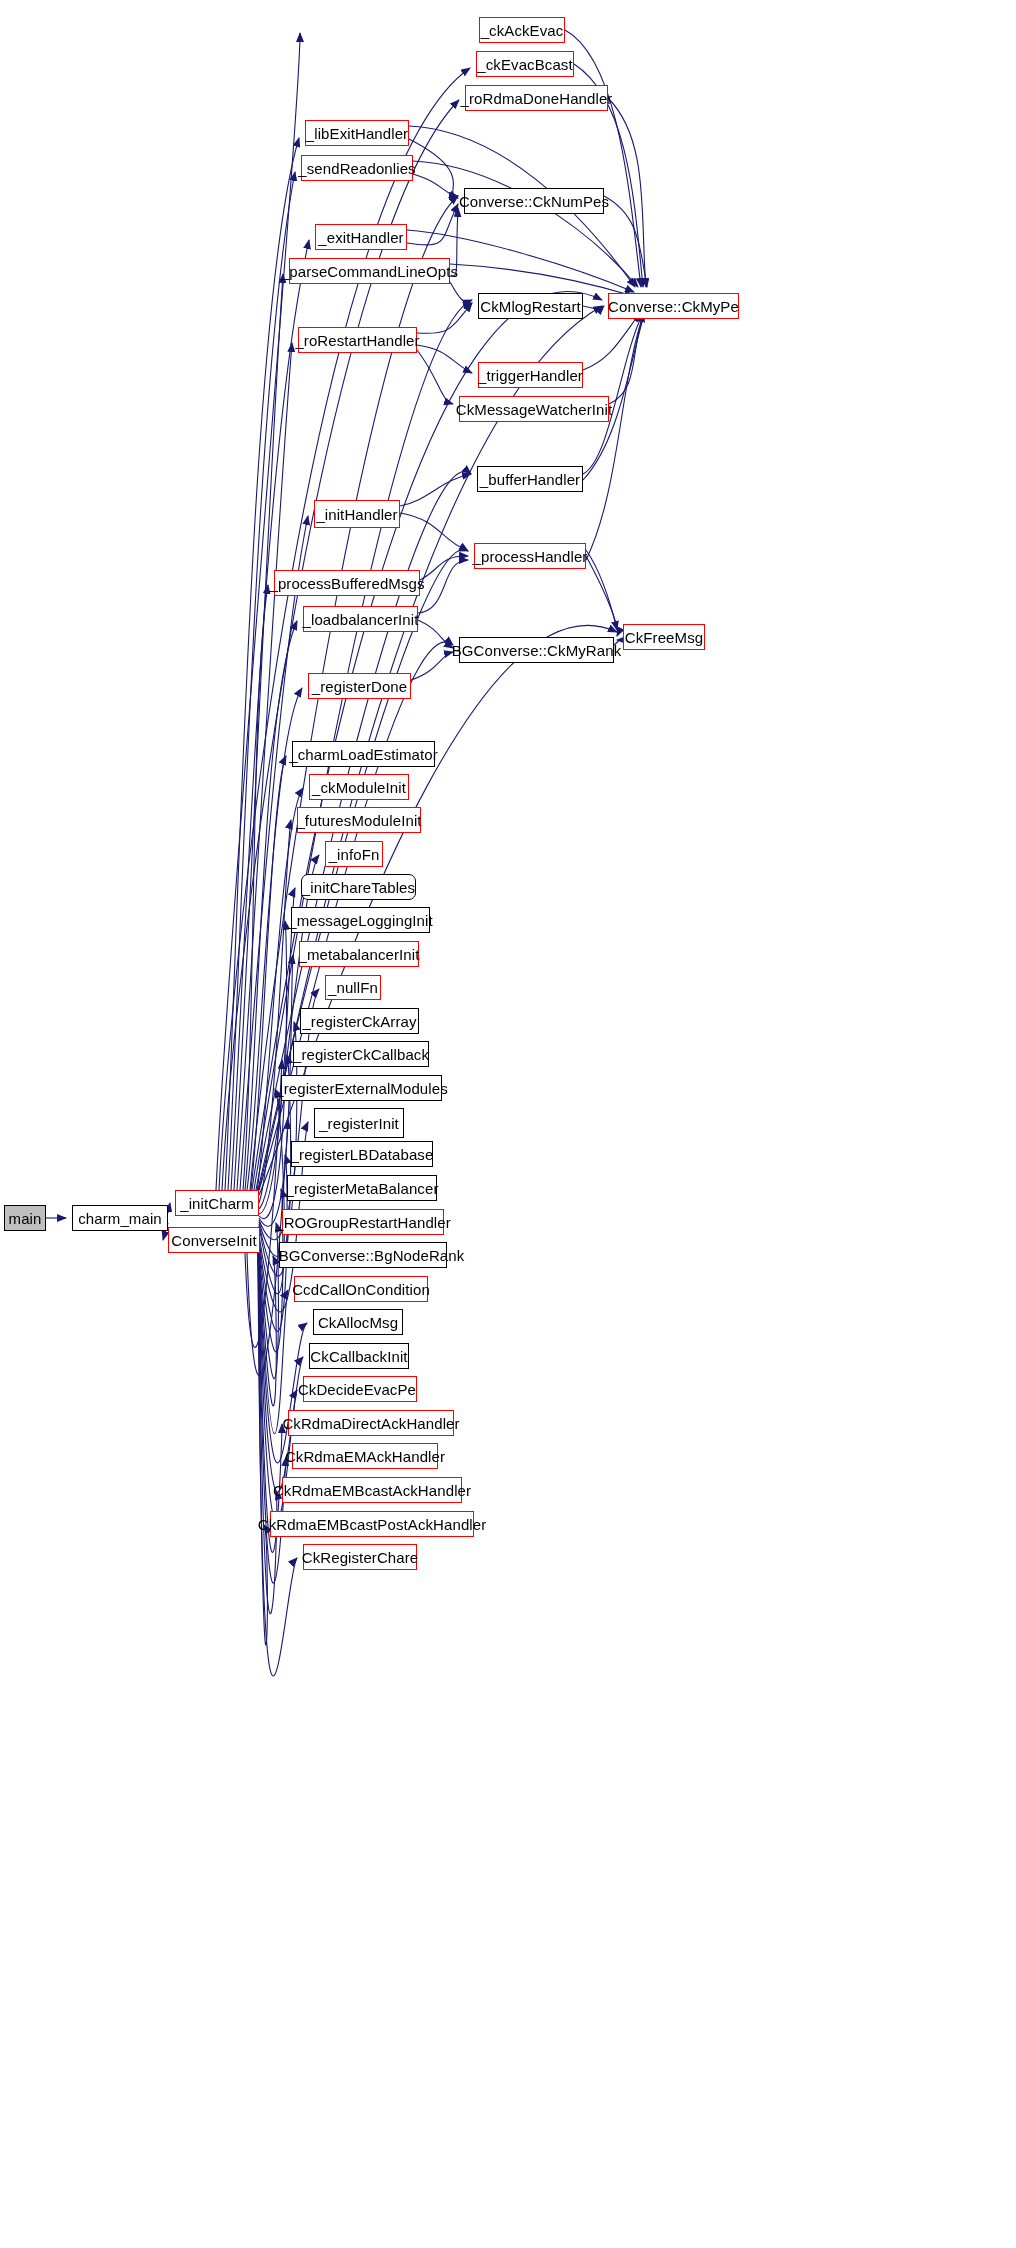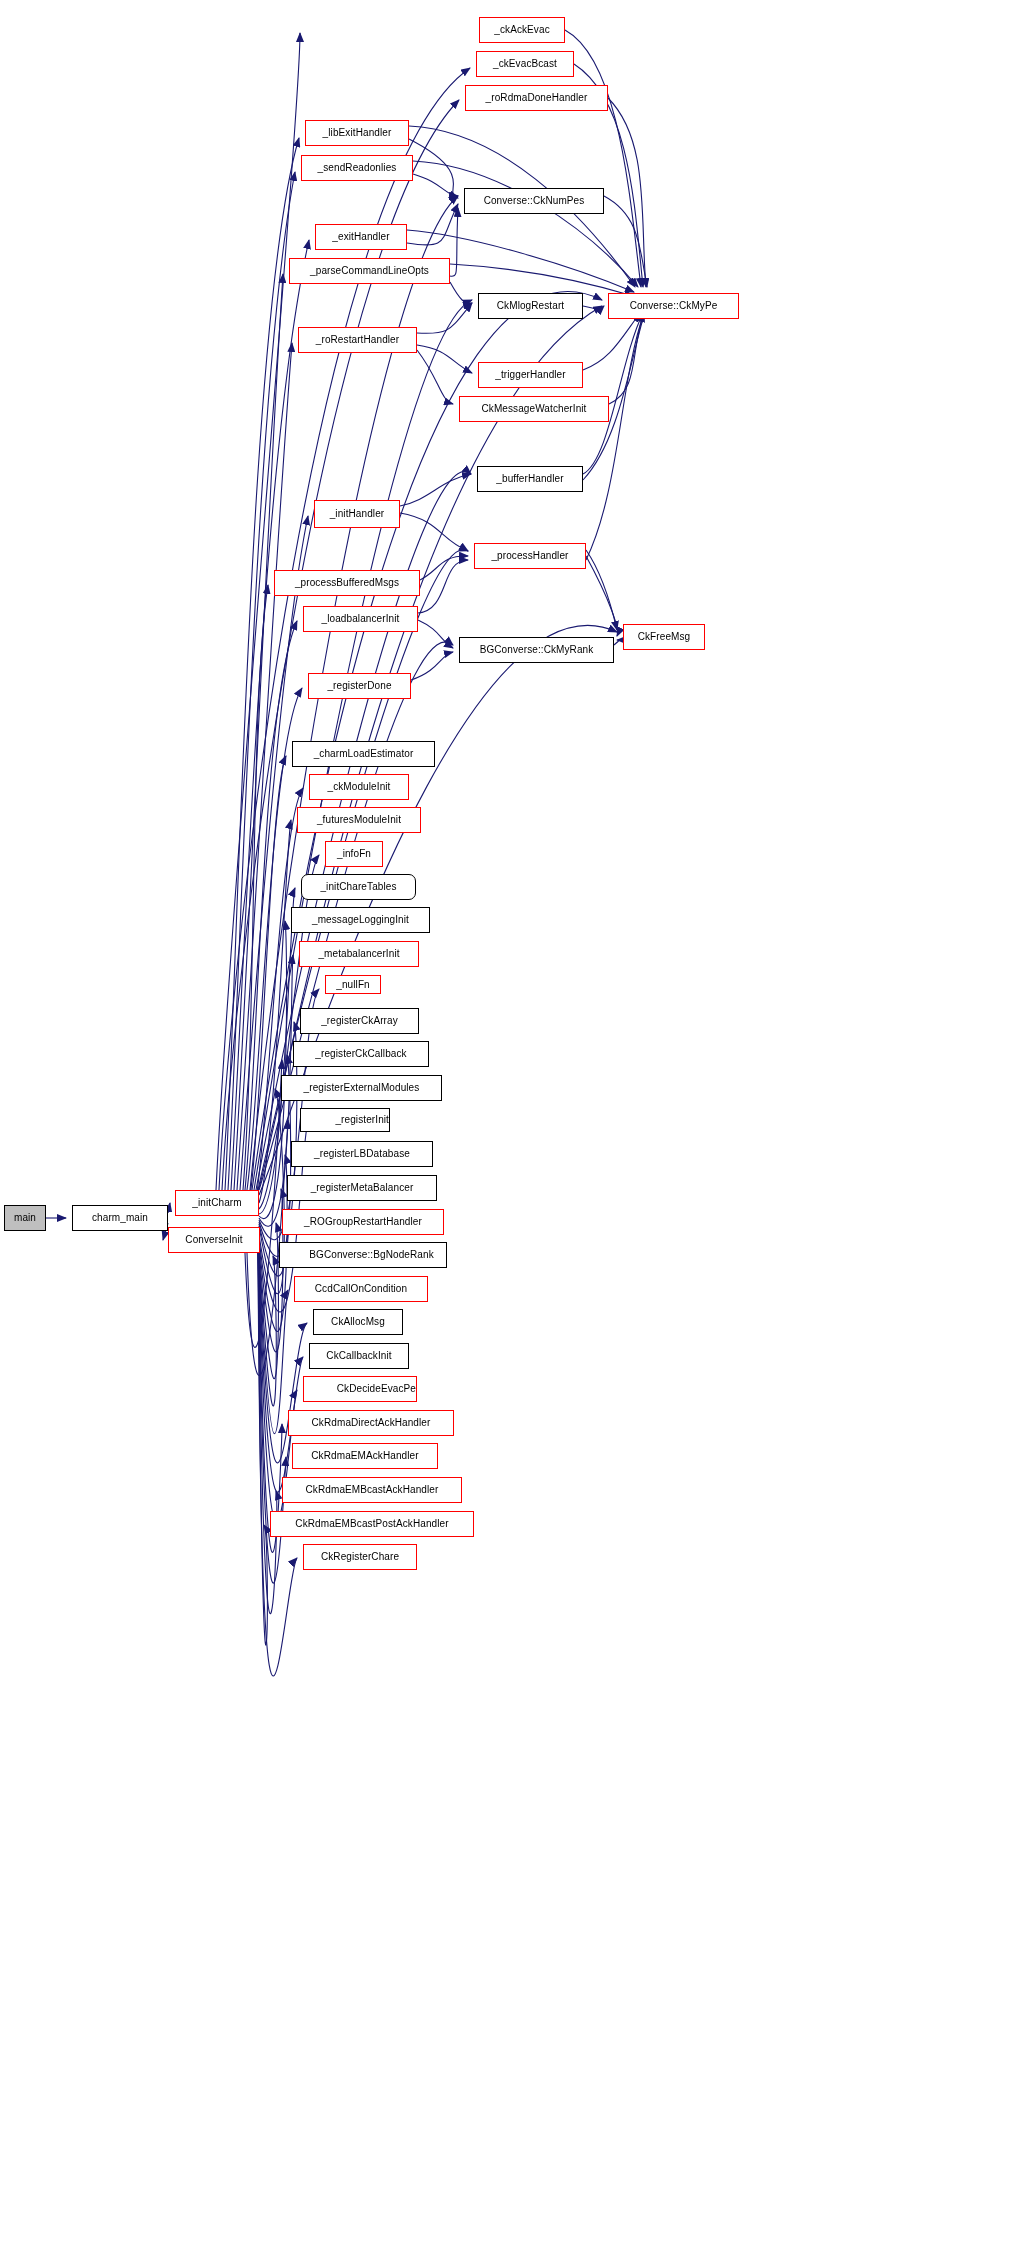--- a/index.html
+++ b/index.html
@@ -1,21 +1,21 @@
 <!DOCTYPE html>
 <html><head>
 <meta charset="utf-8">
 <style>
   html,body{margin:0;padding:0;background:#ffffff;}
   #stage{position:relative;width:1016px;height:2248px;background:#ffffff;
          font-family:"Liberation Sans", sans-serif;overflow:hidden;}
   #edges{position:absolute;left:0;top:0;width:1016px;height:2248px;}
   .node{position:absolute;box-sizing:border-box;display:flex;align-items:center;
         justify-content:center;background:#ffffff;border:1px solid #000000;
-        font-size:10px;color:#000000;line-height:1;white-space:nowrap;
+        font-size:15px;color:#000000;line-height:1;white-space:nowrap;
         letter-spacing:0.1px;}
   .node.red{border-color:#ff0000;}
   .node.gray{background:#bfbfbf;border-color:#000000;}
 </style>
 </head>
 <body>
 
 <div id="stage">
   <svg id="edges" viewBox="0 0 1016 2248" xmlns="http://www.w3.org/2000/svg">
     <defs>
@@ -203,33 +203,33 @@
     </div>
     <div class="node" style="left: 301px; top: 874px; width: 115px; height: 26px; border-radius: 7px;">
       <span>_initChareTables</span>
     </div>
     <div class="node" style="left: 291px; top: 907px; width: 139px; height: 26px;">
       <span>_messageLoggingInit</span>
     </div>
     <div class="node red" style="left: 299px; top: 941px; width: 120px; height: 26px;">
       <span>_metabalancerInit</span>
     </div>
-    <div class="node red" style="left: 325px; top: 975px; width: 56px; height: 19px;">
+    <div class="node red" style="left: 325px; top: 975px; width: 56px; height: 25px;">
       <span>_nullFn</span>
     </div>
     <div class="node" style="left: 300px; top: 1008px; width: 119px; height: 26px;">
       <span>_registerCkArray</span>
     </div>
     <div class="node" style="left: 293px; top: 1041px; width: 136px; height: 26px;">
       <span>_registerCkCallback</span>
     </div>
     <div class="node" style="left: 281px; top: 1075px; width: 161px; height: 26px;">
       <span>_registerExternalModules</span>
     </div>
-    <div class="node" style="left: 300px; top: 1108px; width: 90px; height: 24px; justify-content: flex-end;">
+    <div class="node" style="left: 314px; top: 1108px; width: 90px; height: 30px;">
       <span>_registerInit</span>
     </div>
     <div class="node" style="left: 291px; top: 1141px; width: 142px; height: 26px;">
       <span>_registerLBDatabase</span>
     </div>
     <div class="node" style="left: 287px; top: 1175px; width: 150px; height: 26px;">
       <span>_registerMetaBalancer</span>
     </div>
     <div class="node red" style="left: 282px; top: 1209px; width: 162px; height: 26px;">
       <span>_ROGroupRestartHandler</span>

